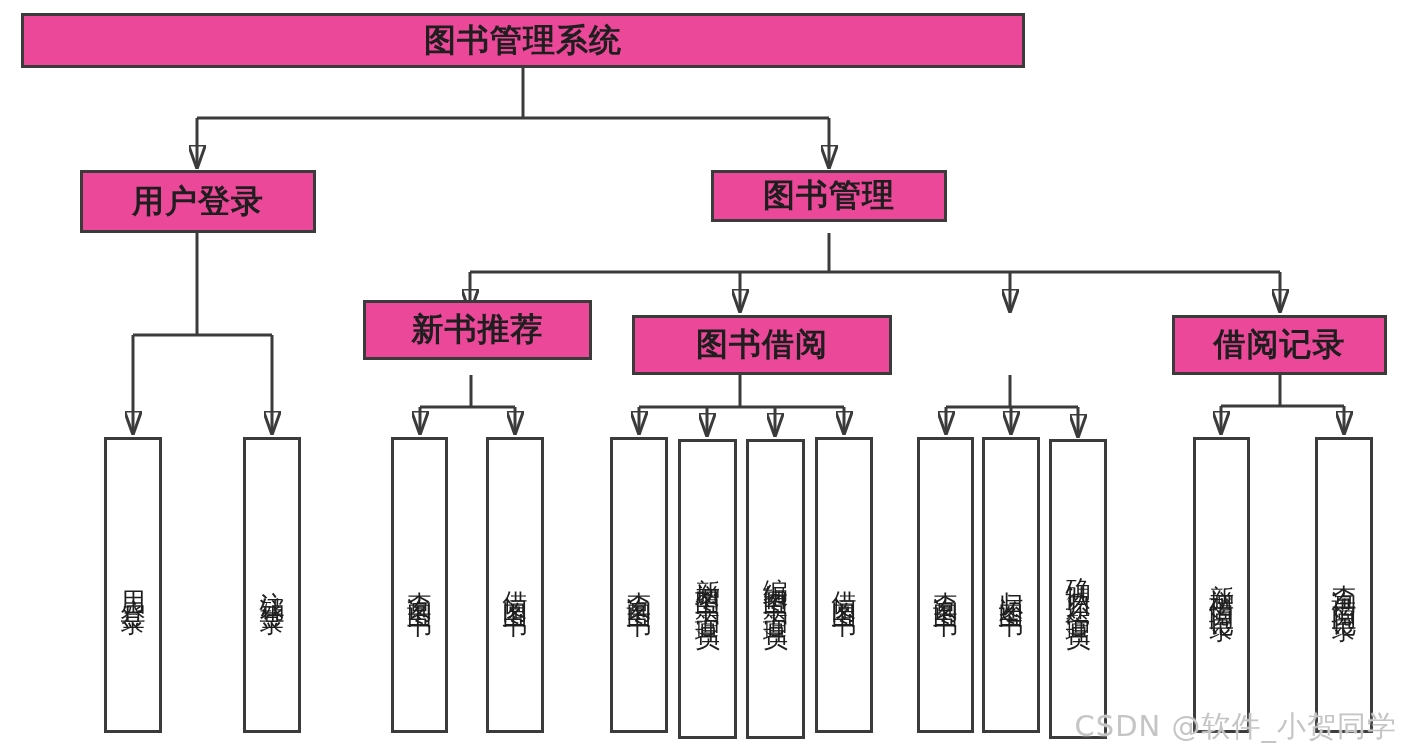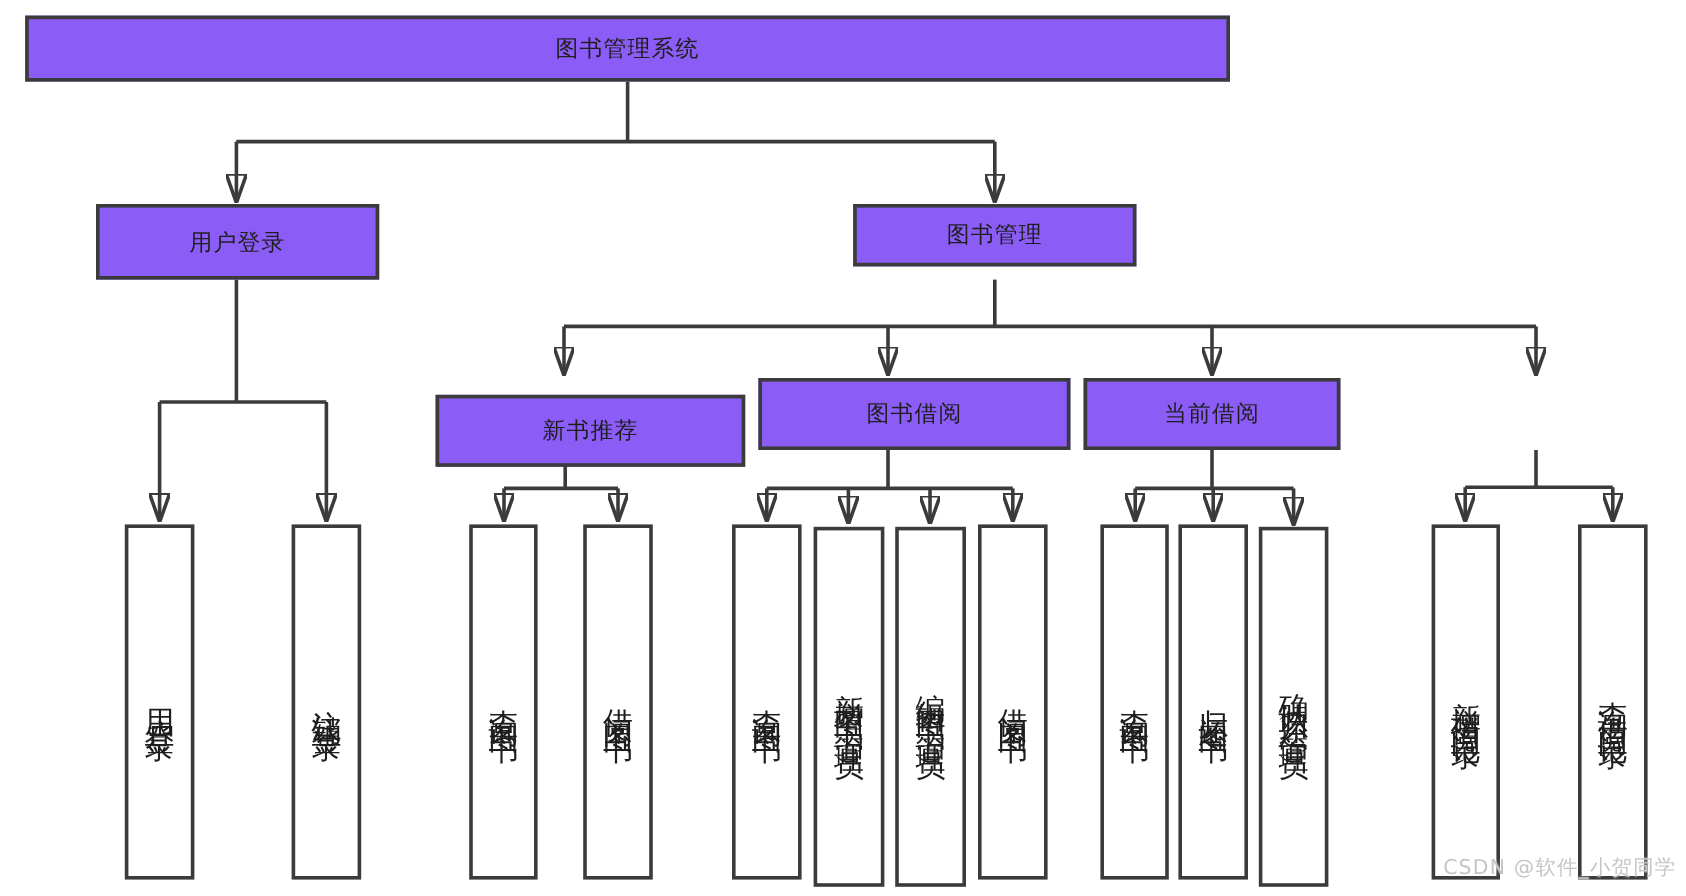--- a/index.html
+++ b/index.html
@@ -4,36 +4,36 @@
 <style>
   html,body{margin:0;padding:0;background:#ffffff;}
   .canvas{
     position:relative;width:1405px;height:747px;background:#fff;overflow:hidden;
     font-family:"DejaVu Sans","Liberation Sans",sans-serif;color:#1e1e1e;
   }
   svg.connectors{position:absolute;left:0;top:0;width:1405px;height:747px;}
   svg.connectors path{stroke:var(--line,#3b3b3b);stroke-width:3;fill:none;}
   .node{
     position:absolute;box-sizing:border-box;border:3px solid var(--line,#3b3b3b);
-    background:#8b5cf6;display:flex;align-items:center;justify-content:center;
-    font-size:19px;letter-spacing:1px;white-space:nowrap;
+    background:#ec4899;display:flex;align-items:center;justify-content:center;
+    font-size:32px;letter-spacing:1px;white-space:nowrap;font-weight:bold;
   }
   .vnode{
     position:absolute;box-sizing:border-box;border:3px solid var(--line,#3b3b3b);
     background:#fff;display:flex;align-items:center;justify-content:center;
     top:437px;height:296px;width:58px;
   }
   .vnode > span{
     writing-mode:vertical-rl;text-orientation:mixed;
     font-size:25px;line-height:1;letter-spacing:7px;
   }
   .vnode.tall{top:439px;height:300px;}
   .watermark{
-    position:absolute;right:8px;bottom:13px;z-index:5;
-    font-size:17px;color:var(--wm,#c5c5c5);letter-spacing:1px;
+    position:absolute;right:8px;bottom:0;z-index:5;
+    font-size:29px;color:var(--wm,#c5c5c5);letter-spacing:1px;
     text-shadow:0 0 2px #ffffff;
   }
 </style>
 </head>
 <body>
 
 <div class="canvas">
 
   <svg class="connectors" viewBox="0 0 1405 747">
     <defs>
@@ -81,23 +81,23 @@
     <path d="M1221 406 H1344"></path>
     <path d="M1221 406 V433" marker-end="url(#arrow)"></path>
     <path d="M1344 406 V433" marker-end="url(#arrow)"></path>
   </svg>
 
   <div class="node" style="left:21px;top:13px;width:1004px;height:55px;">图书管理系统</div>
 
   <div class="node" style="left:80px;top:170px;width:236px;height:63px;">用户登录</div>
   <div class="node" style="left:711px;top:170px;width:236px;height:52px;">图书管理</div>
 
-  <div class="node" style="left:363px;top:329px;width:258px;height:60px;">新书推荐</div>
+  <div class="node" style="left:363px;top:300px;width:229px;height:60px;">新书推荐</div>
   <div class="node" style="left:632px;top:315px;width:260px;height:60px;">图书借阅</div>
-  <div class="node" style="left:903px;top:315px;width:214px;height:60px;">当前借阅</div>
+  <div class="node" style="left:1172px;top:315px;width:215px;height:60px;">借阅记录</div>
 
   <div class="vnode" style="left:104px;">
     <span>用户登录</span>
   </div>
   <div class="vnode" style="left:243px;">
     <span>注销登录</span>
   </div>
 
   <div class="vnode" style="left:391px;width:57px;">
     <span>查询图书</span>

